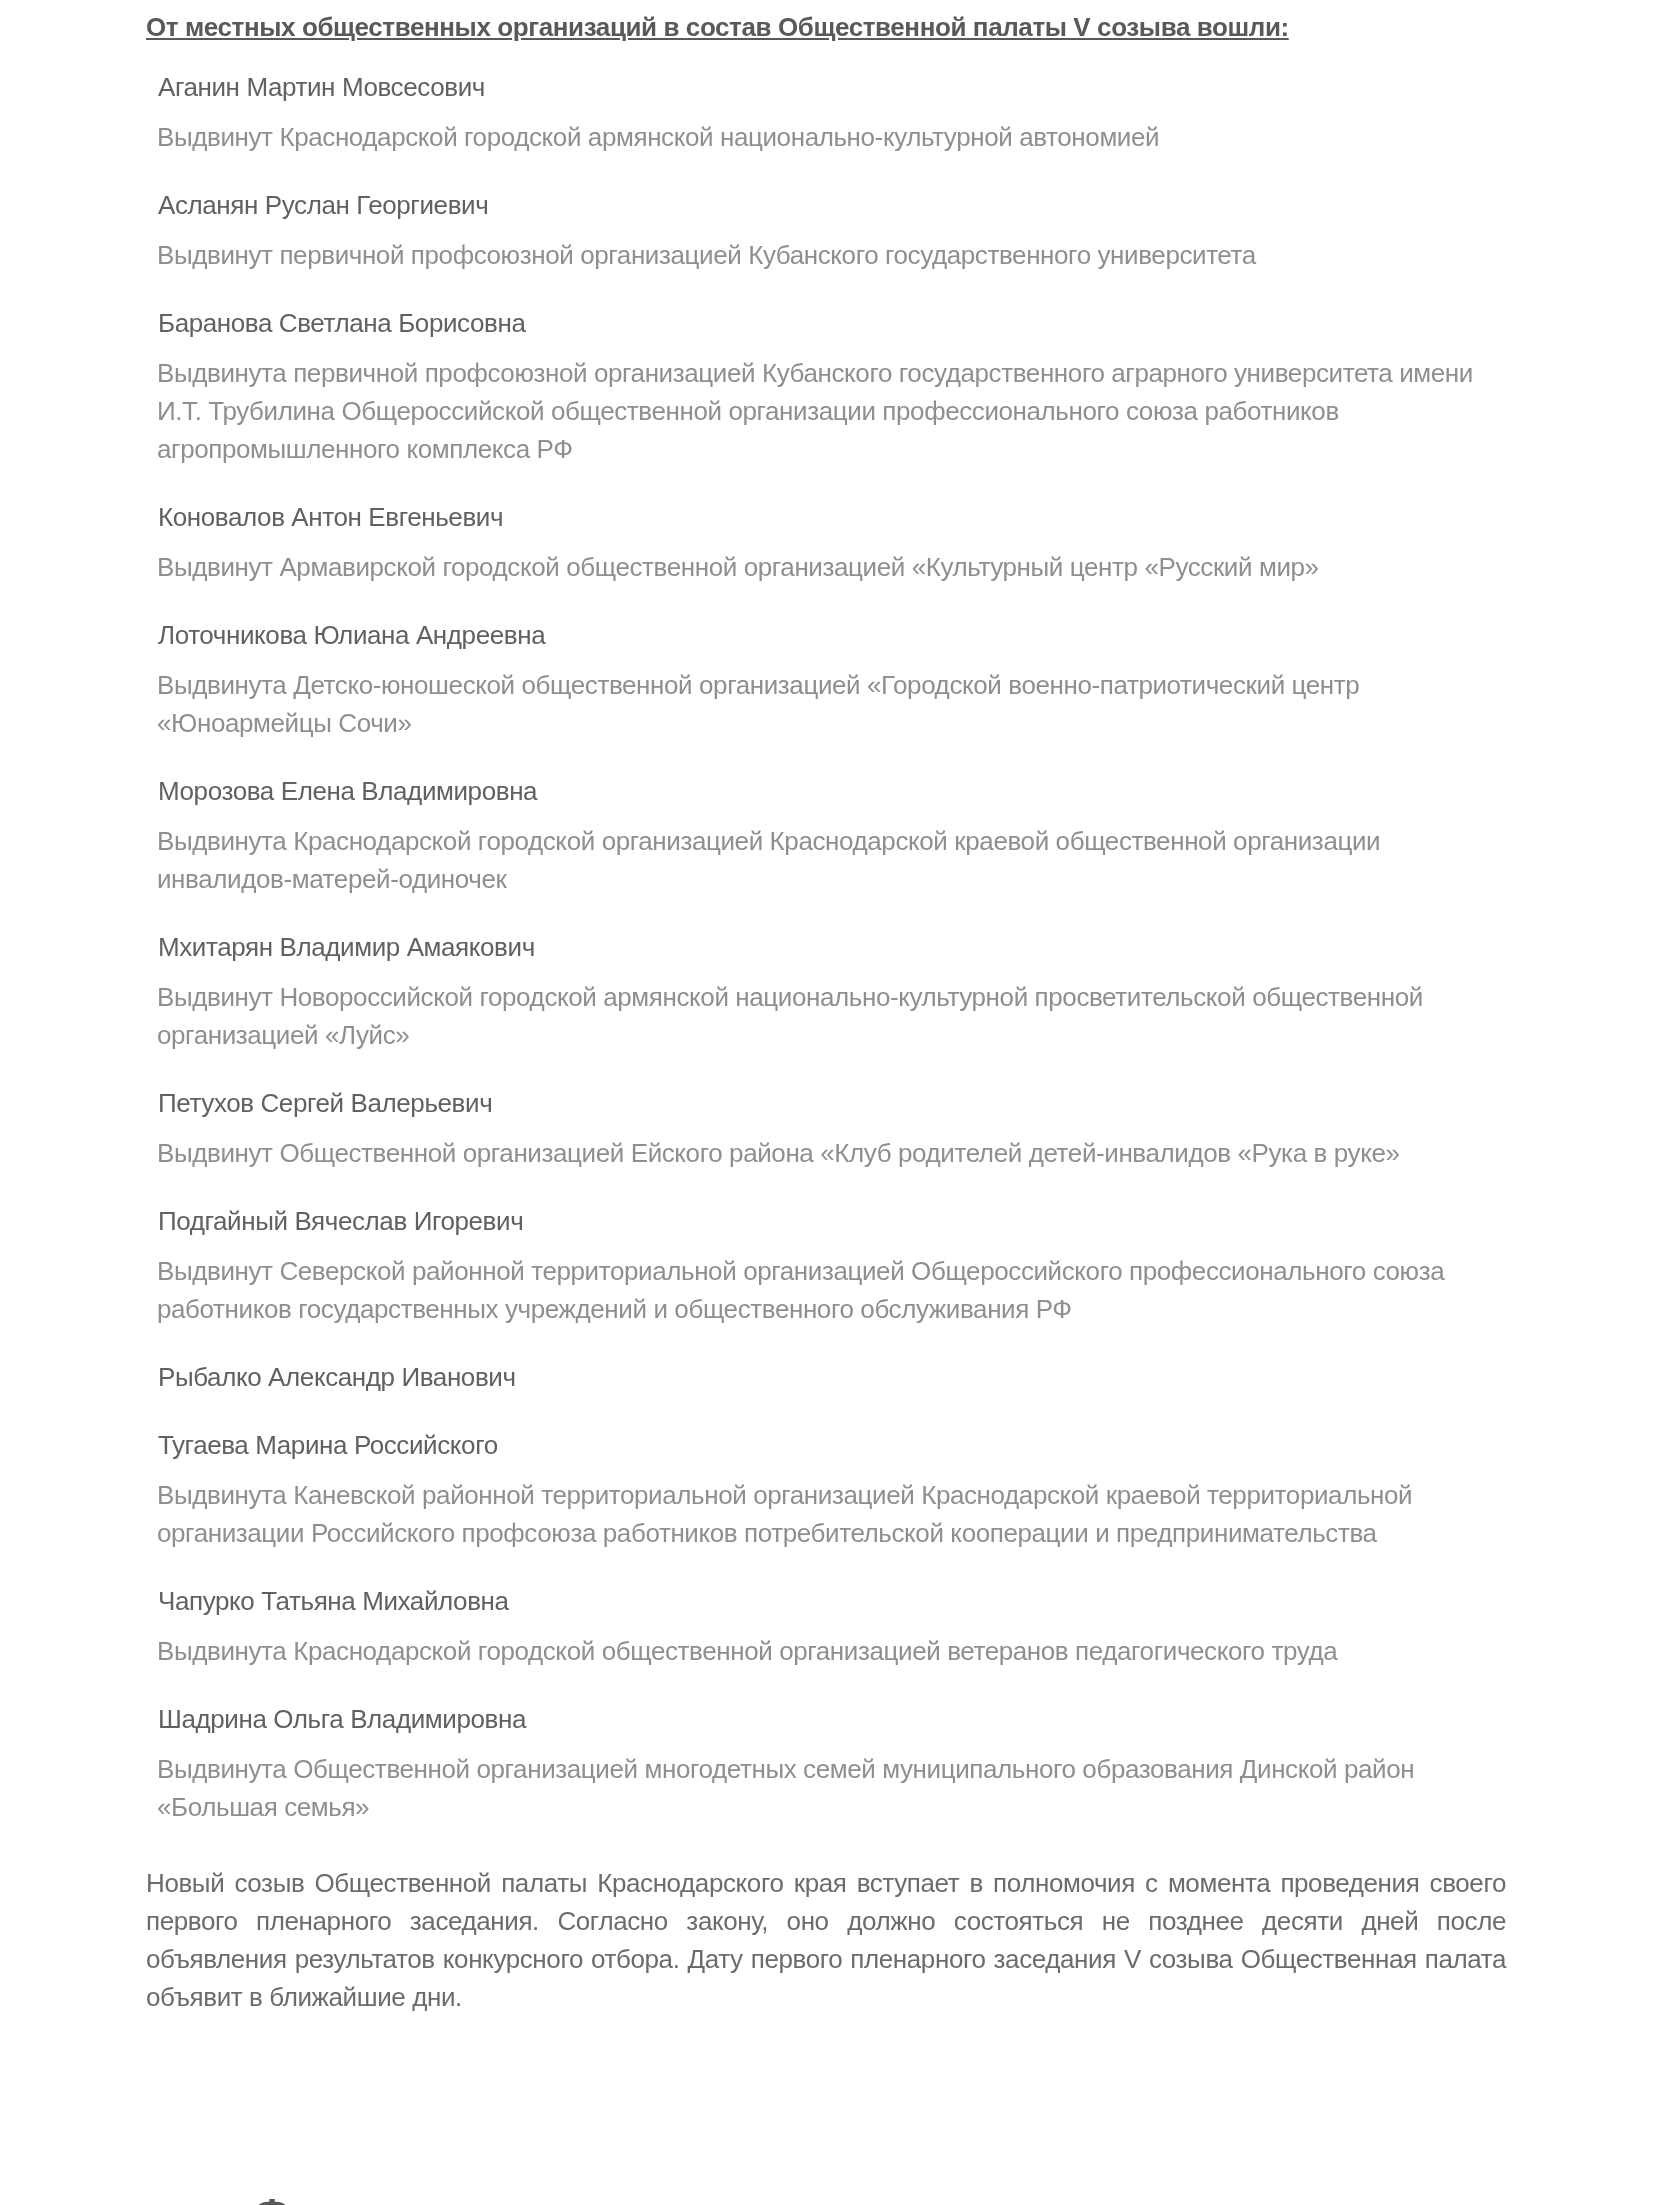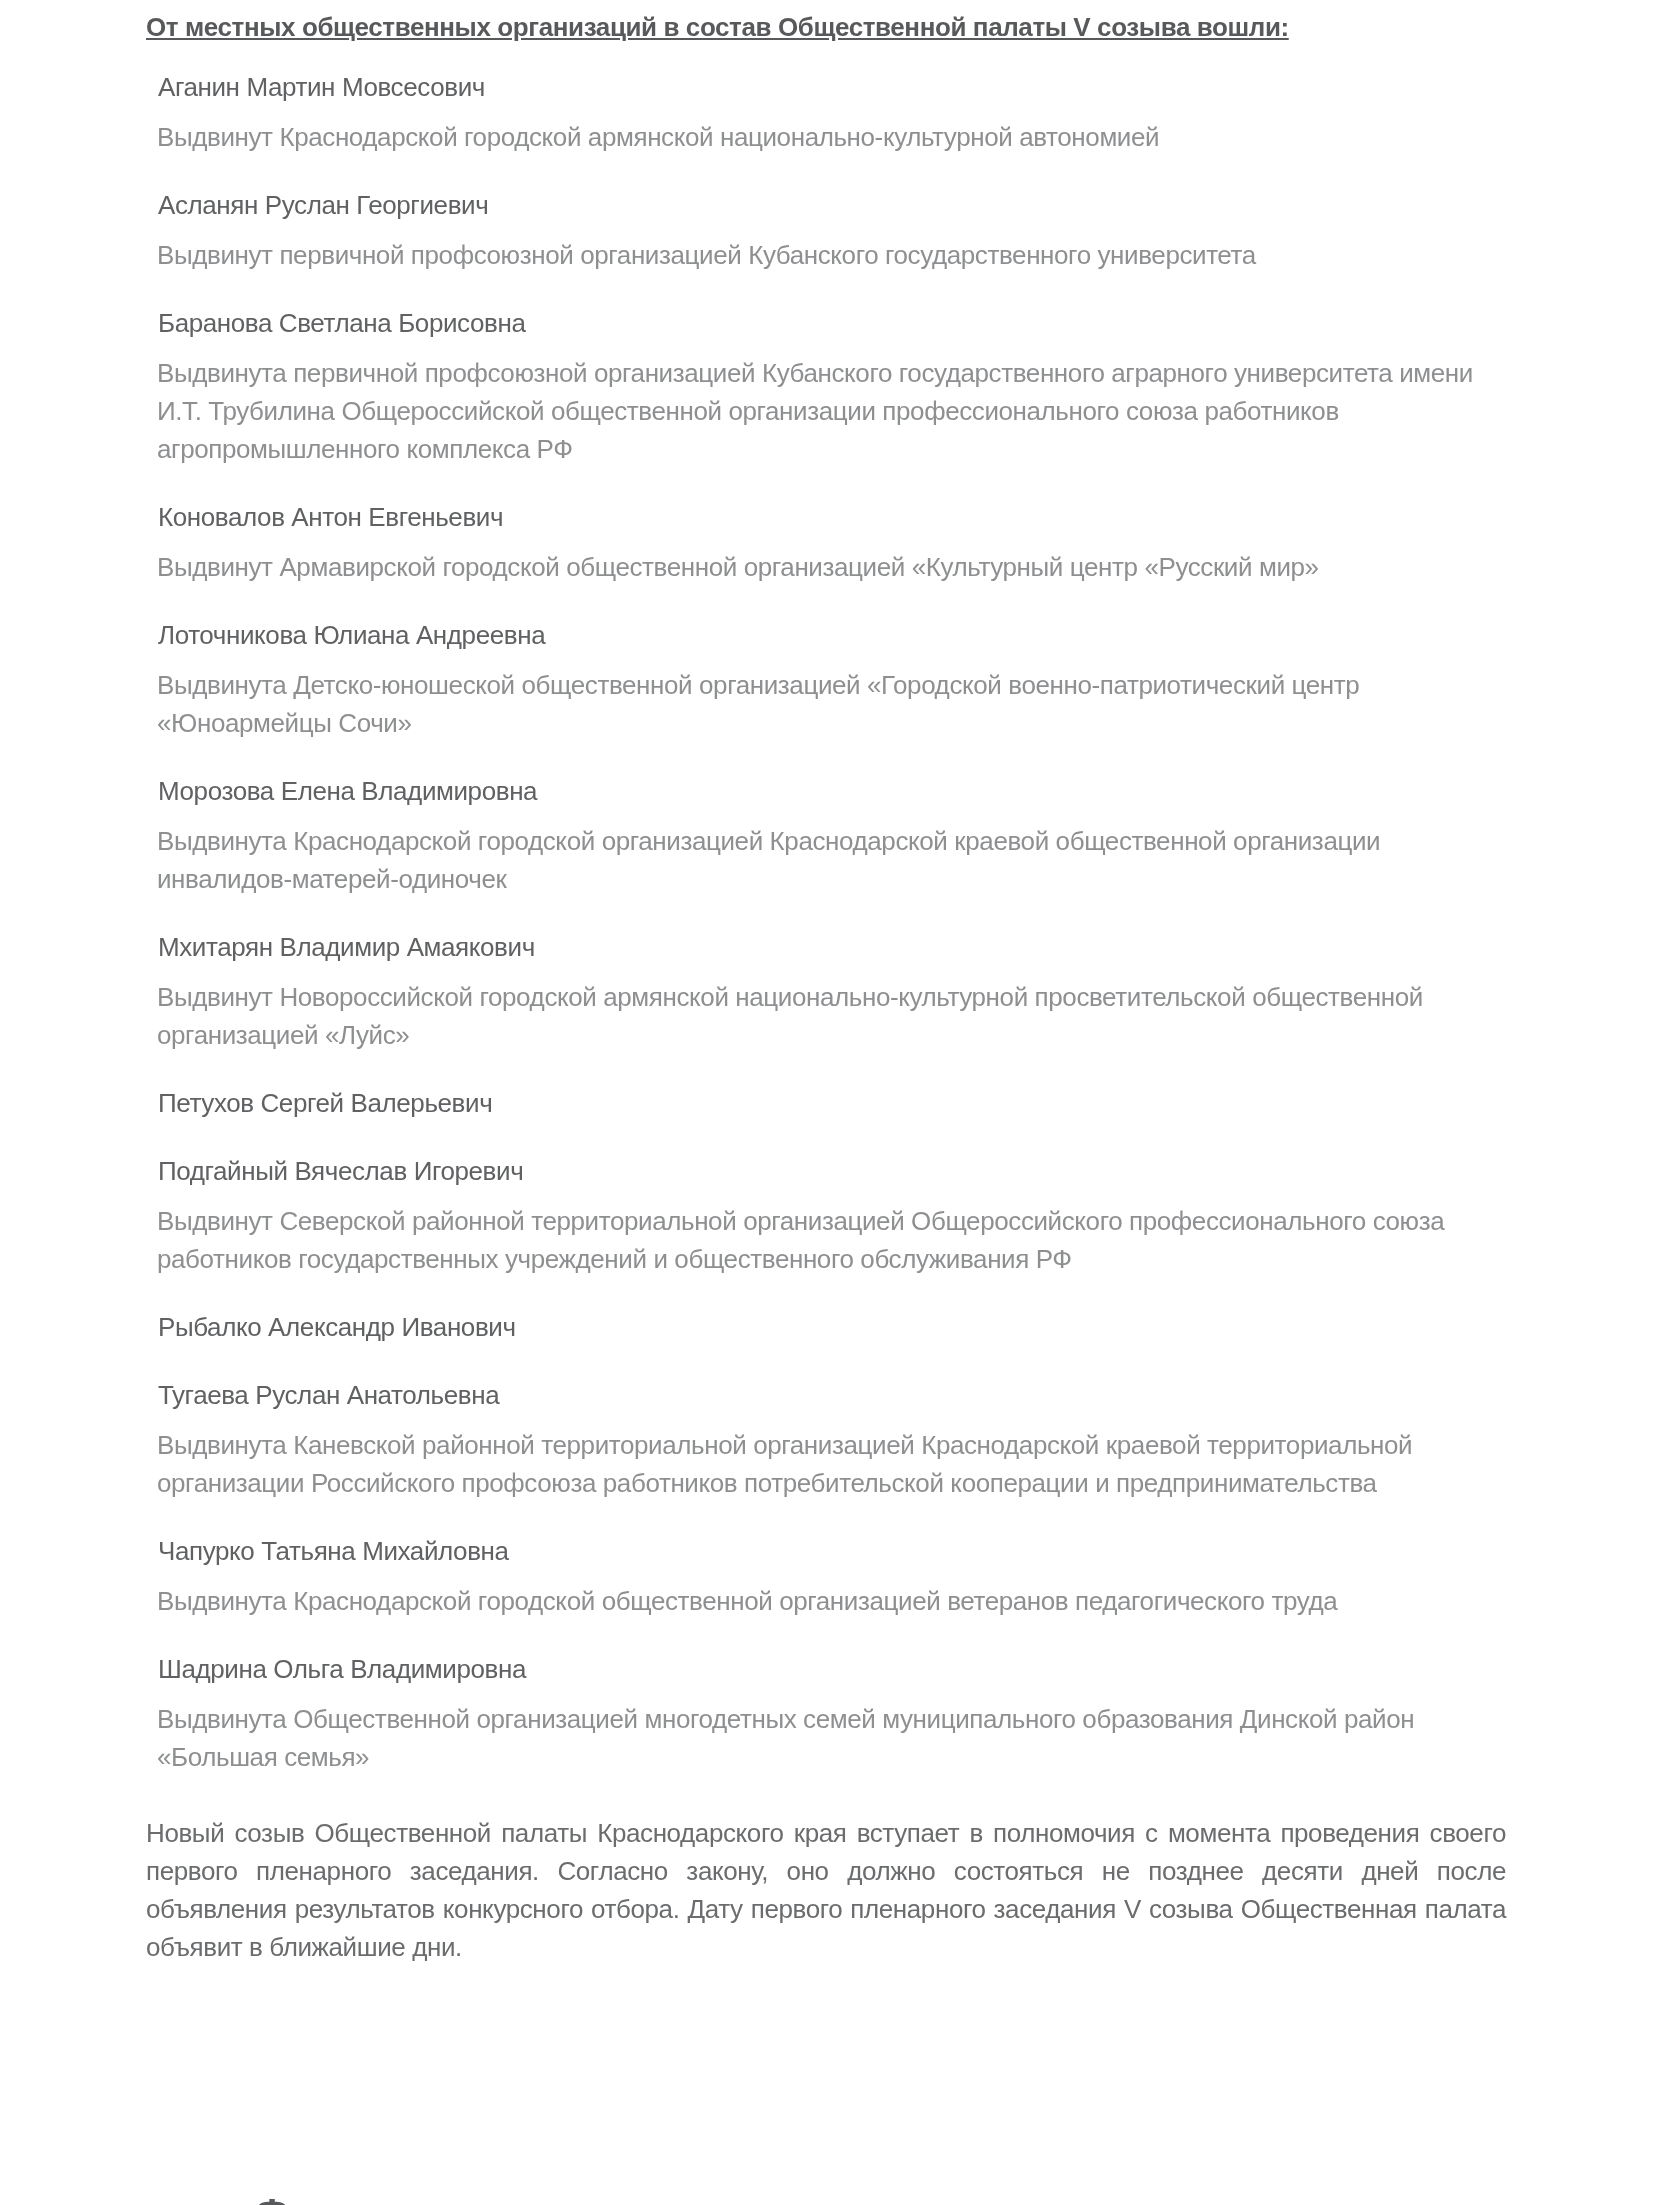--- a/index.html
+++ b/index.html
@@ -107,33 +107,34 @@
     <p class="member-nomination">Выдвинута Краснодарской городской организацией Краснодарской краевой общественной организации инвалидов-матерей-одиночек</p>
   </div>
 
   <div class="member">
     <p class="member-name">Мхитарян Владимир Амаякович</p>
     <p class="member-nomination">Выдвинут Новороссийской городской армянской национально-культурной просветительской общественной организацией «Луйс»</p>
   </div>
 
   <div class="member">
     <p class="member-name">Петухов Сергей Валерьевич</p>
+    <p class="member-nomination">Выдвинут Общественной организацией Ейского района «Клуб родителей детей-инвалидов «Рука в руке»</p>
   </div>
 
   <div class="member">
     <p class="member-name">Подгайный Вячеслав Игоревич</p>
     <p class="member-nomination">Выдвинут Северской районной территориальной организацией Общероссийского профессионального союза работников государственных учреждений и общественного обслуживания РФ</p>
   </div>
 
   <div class="member">
     <p class="member-name">Рыбалко Александр Иванович</p>
   </div>
 
   <div class="member">
-    <p class="member-name">Тугаева Руслан Анатольевна</p>
+    <p class="member-name">Тугаева Марина Российского</p>
     <p class="member-nomination">Выдвинута Каневской районной территориальной организацией Краснодарской краевой территориальной организации Российского профсоюза работников потребительской кооперации и предпринимательства</p>
   </div>
 
   <div class="member">
     <p class="member-name">Чапурко Татьяна Михайловна</p>
     <p class="member-nomination">Выдвинута Краснодарской городской общественной организацией ветеранов педагогического труда</p>
   </div>
 
   <div class="member">
     <p class="member-name">Шадрина Ольга Владимировна</p>

